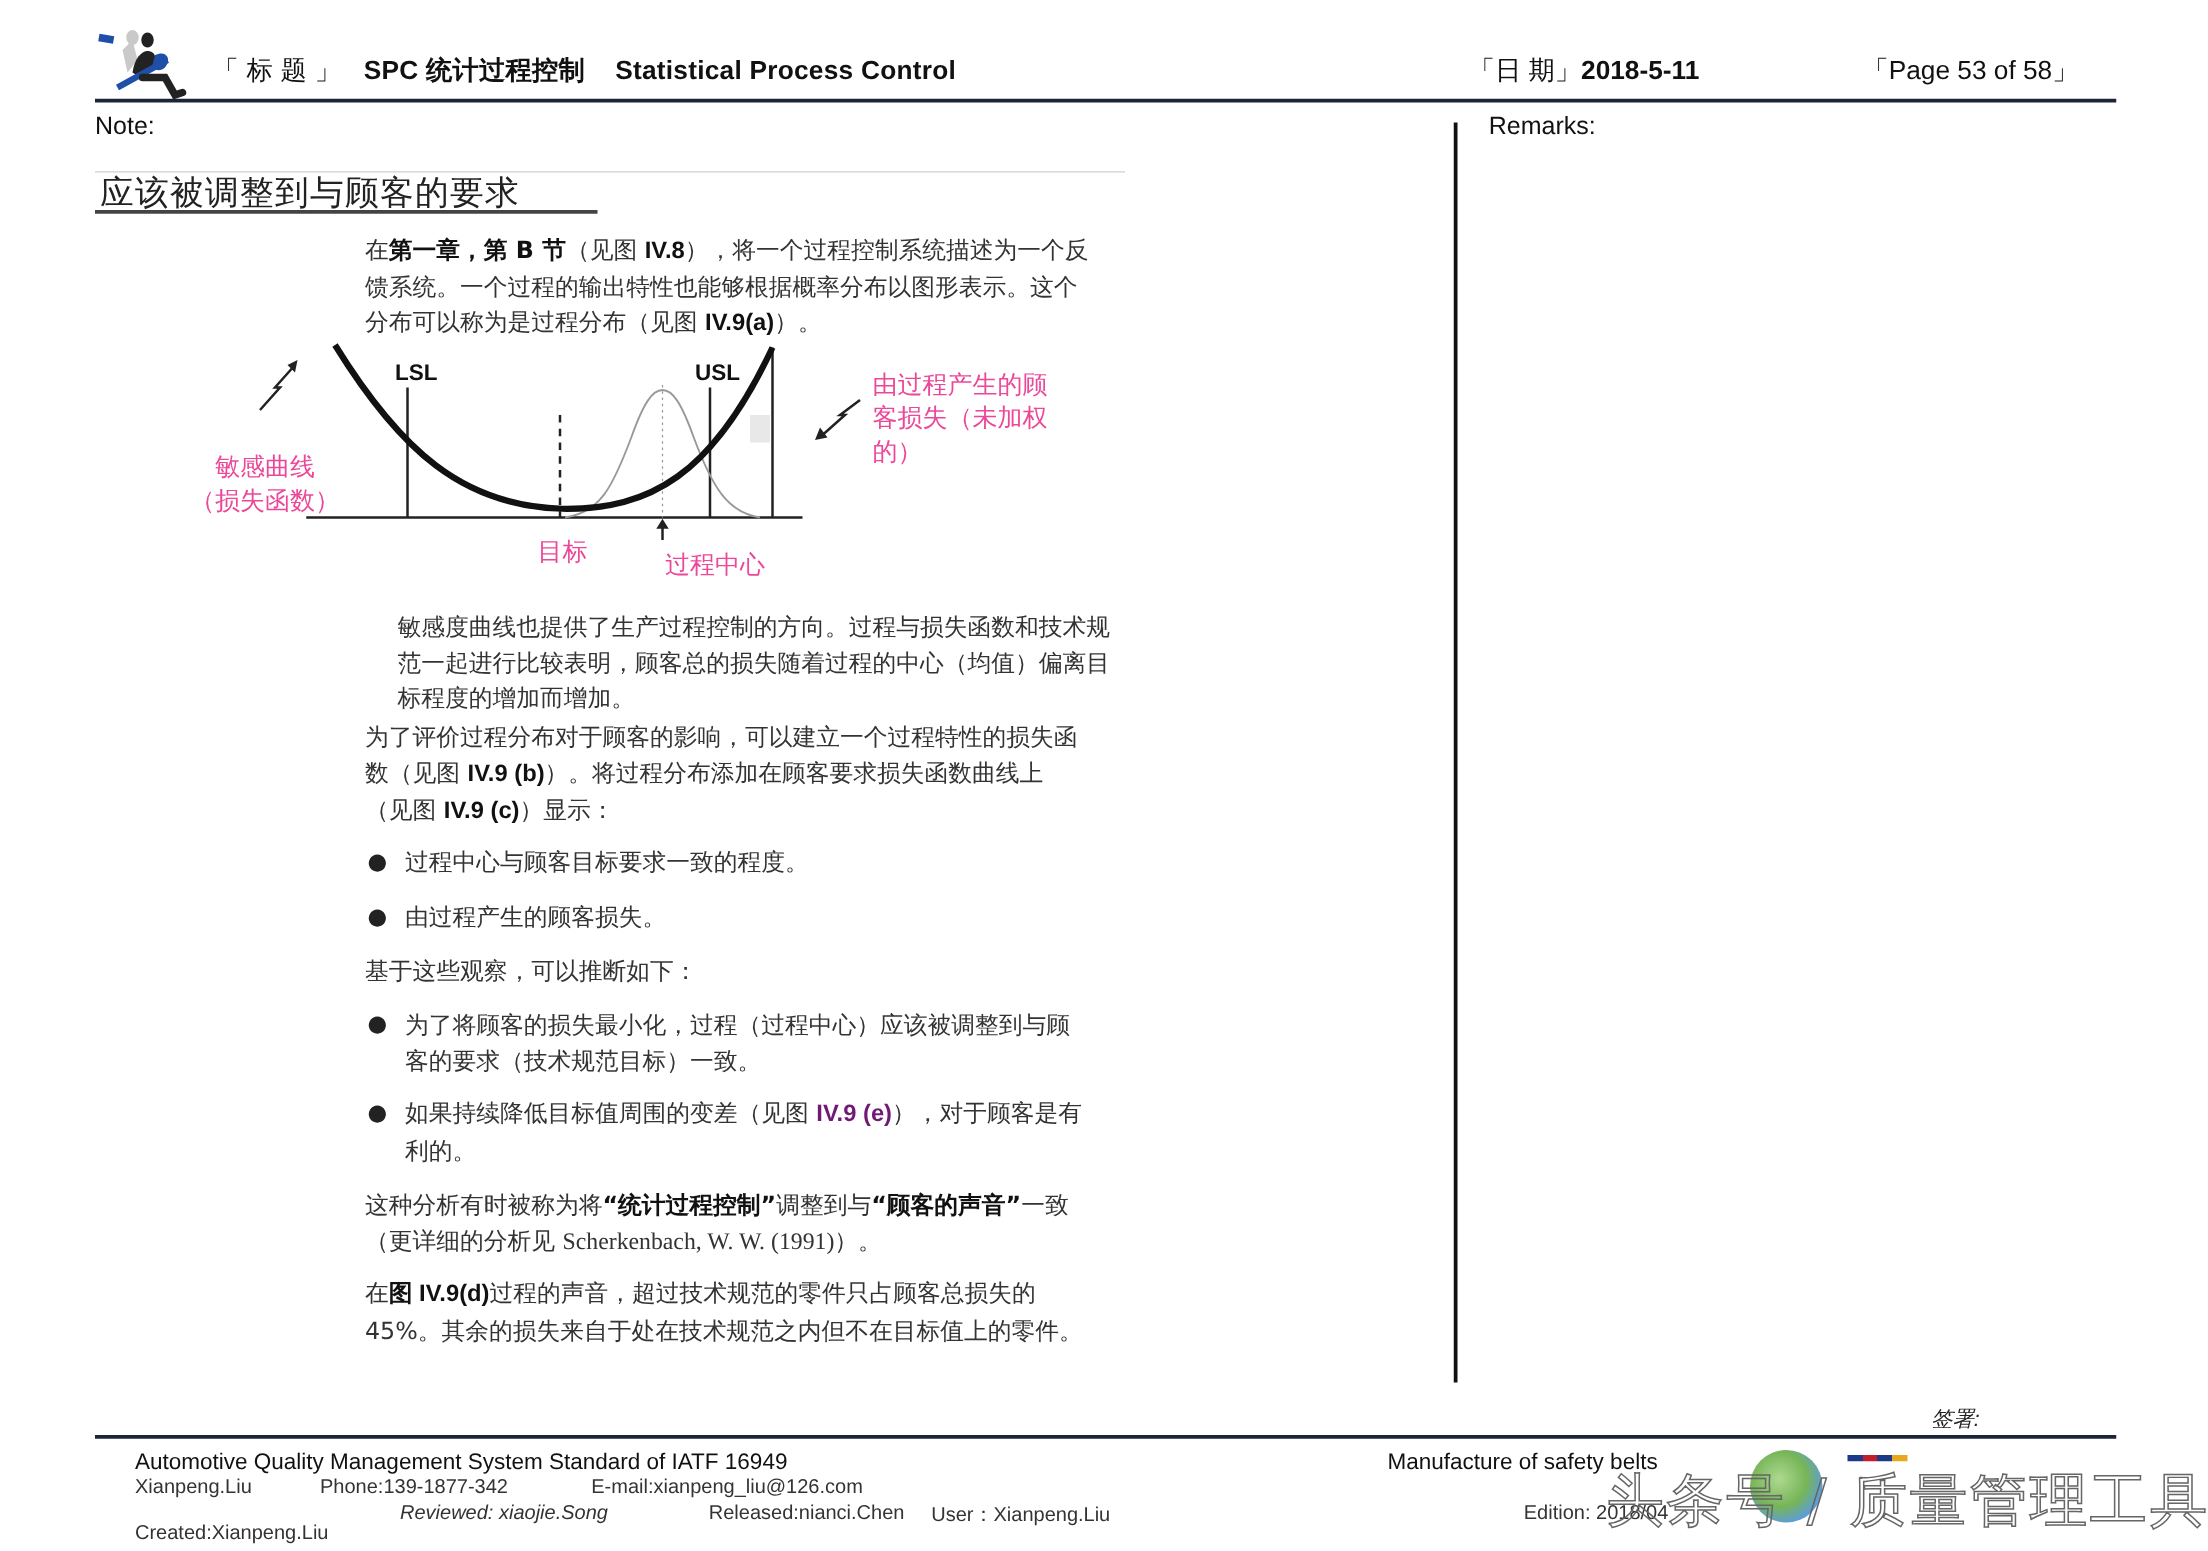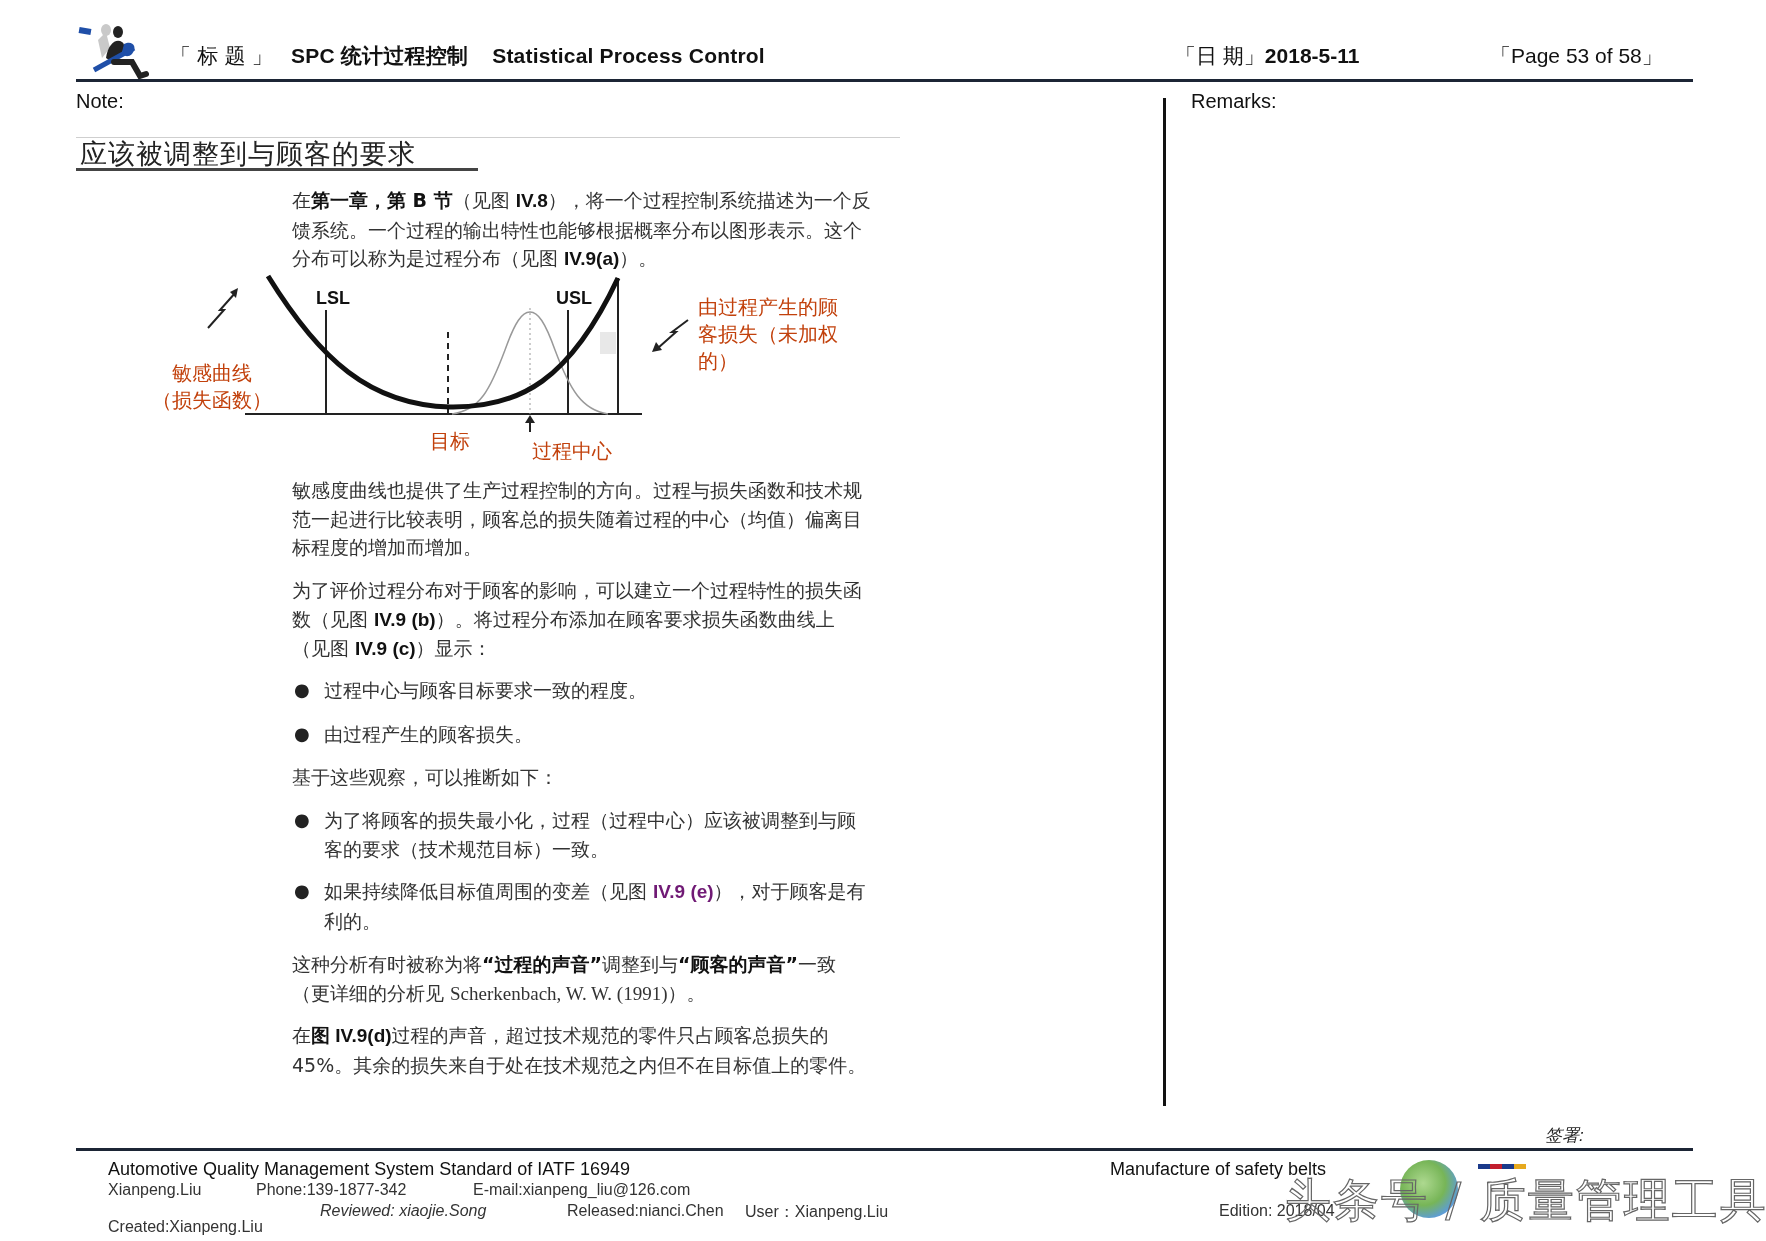--- a/index.html
+++ b/index.html
@@ -26,21 +26,21 @@
 
   .para { position:absolute; left:292px; width:580px; font-size:19px; line-height:28.5px; color:#333; font-family:"DejaVu Sans", sans-serif; }
   .para b { color:#111; }
   .para .ref { font-family:"Liberation Sans", sans-serif; font-weight:bold; color:#111; }
   .bullet { position:absolute; left:292px; width:580px; font-size:19px; line-height:28.5px; color:#333; font-family:"DejaVu Sans", sans-serif; padding-left:32px; box-sizing:border-box; }
   .bullet .dot { position:absolute; left:2px; top:0; font-size:18px; color:#222; }
   .serif-ref { font-family:"Liberation Serif", serif; }
 
   
   .diagram { left:120px; top:270px; width:740px; height:200px; }
-  .diag-label { position:absolute; font-size:20px; color:#c2410c; font-family:"DejaVu Sans", sans-serif; line-height:27px; white-space:nowrap; }
+  .diag-label { position:absolute; font-size:20px; color:#ec4899; font-family:"DejaVu Sans", sans-serif; line-height:27px; white-space:nowrap; }
   .diag-bold { position:absolute; font-size:18px; font-weight:bold; color:#111; font-family:"Liberation Sans", sans-serif; }
 
   
   .sign-label { left:1545px; top:1124px; font-size:17px; font-style:italic; color:#222; }
   .ftr-rule { left:76px; top:1148px; width:1617px; height:3px; background:#1c2535; }
   .ftr-line1 { left:108px; top:1159px; font-size:18px; white-space:nowrap; color:#111; }
   .ftr-right { left:1110px; top:1159px; font-size:18px; white-space:nowrap; color:#111; }
   .ftr-small { font-size:16px; color:#333; white-space:nowrap; position:absolute; }
 
   .watermark { left:1285px; top:1170px; font-size:46px; color:rgba(255,255,255,0.0); -webkit-text-stroke:1.2px #666; white-space:nowrap; font-family:"DejaVu Sans", sans-serif; letter-spacing:2px; }
@@ -125,21 +125,21 @@
   </div>
   <div class="diag-label" style="left:578px;top:24px;">
     <div>由过程产生的顾</div>
     <div>客损失（未加权</div>
     <div>的）</div>
   </div>
   <div class="diag-label" style="left:310px;top:158px;">目标</div>
   <div class="diag-label" style="left:412px;top:168px;">过程中心</div>
 </div>
 
-<div class="para" style="top:476px;">敏感度曲线也提供了生产过程控制的方向。过程与损失函数和技术规范一起进行比较表明，顾客总的损失随着过程的中心（均值）偏离目标程度的增加而增加。</div>
+<div class="para" style="top:488px;margin-left:26px;">敏感度曲线也提供了生产过程控制的方向。过程与损失函数和技术规范一起进行比较表明，顾客总的损失随着过程的中心（均值）偏离目标程度的增加而增加。</div>
 
 <div class="para" style="top:576px;">
   <span>为了评价过程分布对于顾客的影响，可以建立一个过程特性的损失函数（见图 </span><span class="ref">IV.9 (b)</span><span>）。将过程分布添加在顾客要求损失函数曲线上（见图 </span><span class="ref">IV.9 (c)</span><span>）显示：</span>
 </div>
 
 <div class="bullet" style="top:676px;">
   <span class="dot">●</span>
   <span>过程中心与顾客目标要求一致的程度。</span>
 </div>
 <div class="bullet" style="top:720px;">
@@ -152,21 +152,21 @@
 <div class="bullet" style="top:806px;">
   <span class="dot">●</span>
   <span>为了将顾客的损失最小化，过程（过程中心）应该被调整到与顾客的要求（技术规范目标）一致。</span>
 </div>
 <div class="bullet" style="top:877px;">
   <span class="dot">●</span>
   <span>如果持续降低目标值周围的变差（见图 </span><span class="ref" style="font-family:'Liberation Sans',sans-serif;font-weight:bold;color:#701a75">IV.9 (e)</span><span>），对于顾客是有利的。</span>
 </div>
 
 <div class="para" style="top:950px;">
-  <span>这种分析有时被称为将</span><b>“过程的声音”</b><span>调整到与</span><b>“顾客的声音”</b><span>一致（更详细的分析见 </span><span class="serif-ref">Scherkenbach, W. W. (1991)</span><span>）。</span>
+  <span>这种分析有时被称为将</span><b>“统计过程控制”</b><span>调整到与</span><b>“顾客的声音”</b><span>一致（更详细的分析见 </span><span class="serif-ref">Scherkenbach, W. W. (1991)</span><span>）。</span>
 </div>
 
 <div class="para" style="top:1021px;">
   <span>在</span><span class="ref">图 IV.9(d)</span><span>过程的声音，超过技术规范的零件只占顾客总损失的45%。其余的损失来自于处在技术规范之内但不在目标值上的零件。</span>
 </div>
 
 <div class="abs sign-label">签署:</div>
 <div class="abs ftr-rule"></div>
 <div class="abs ftr-line1">Automotive Quality Management System Standard of    IATF 16949</div>
 <div class="abs ftr-right">Manufacture of safety belts</div>

